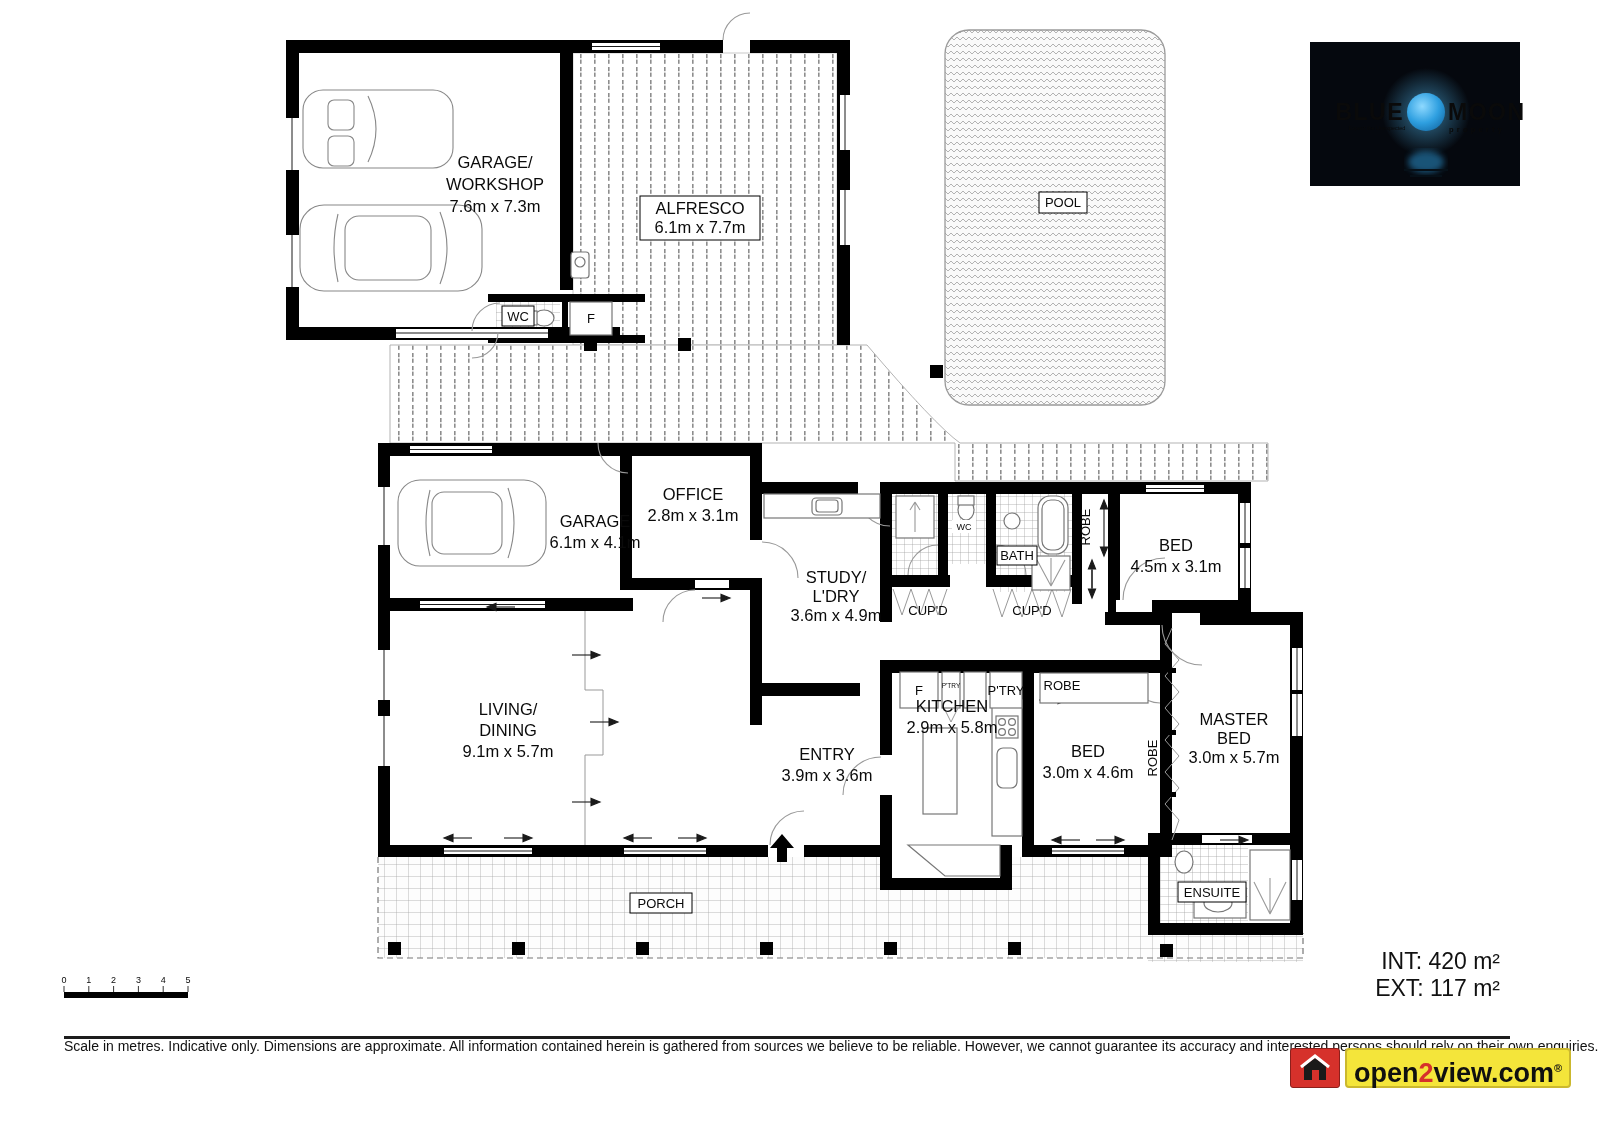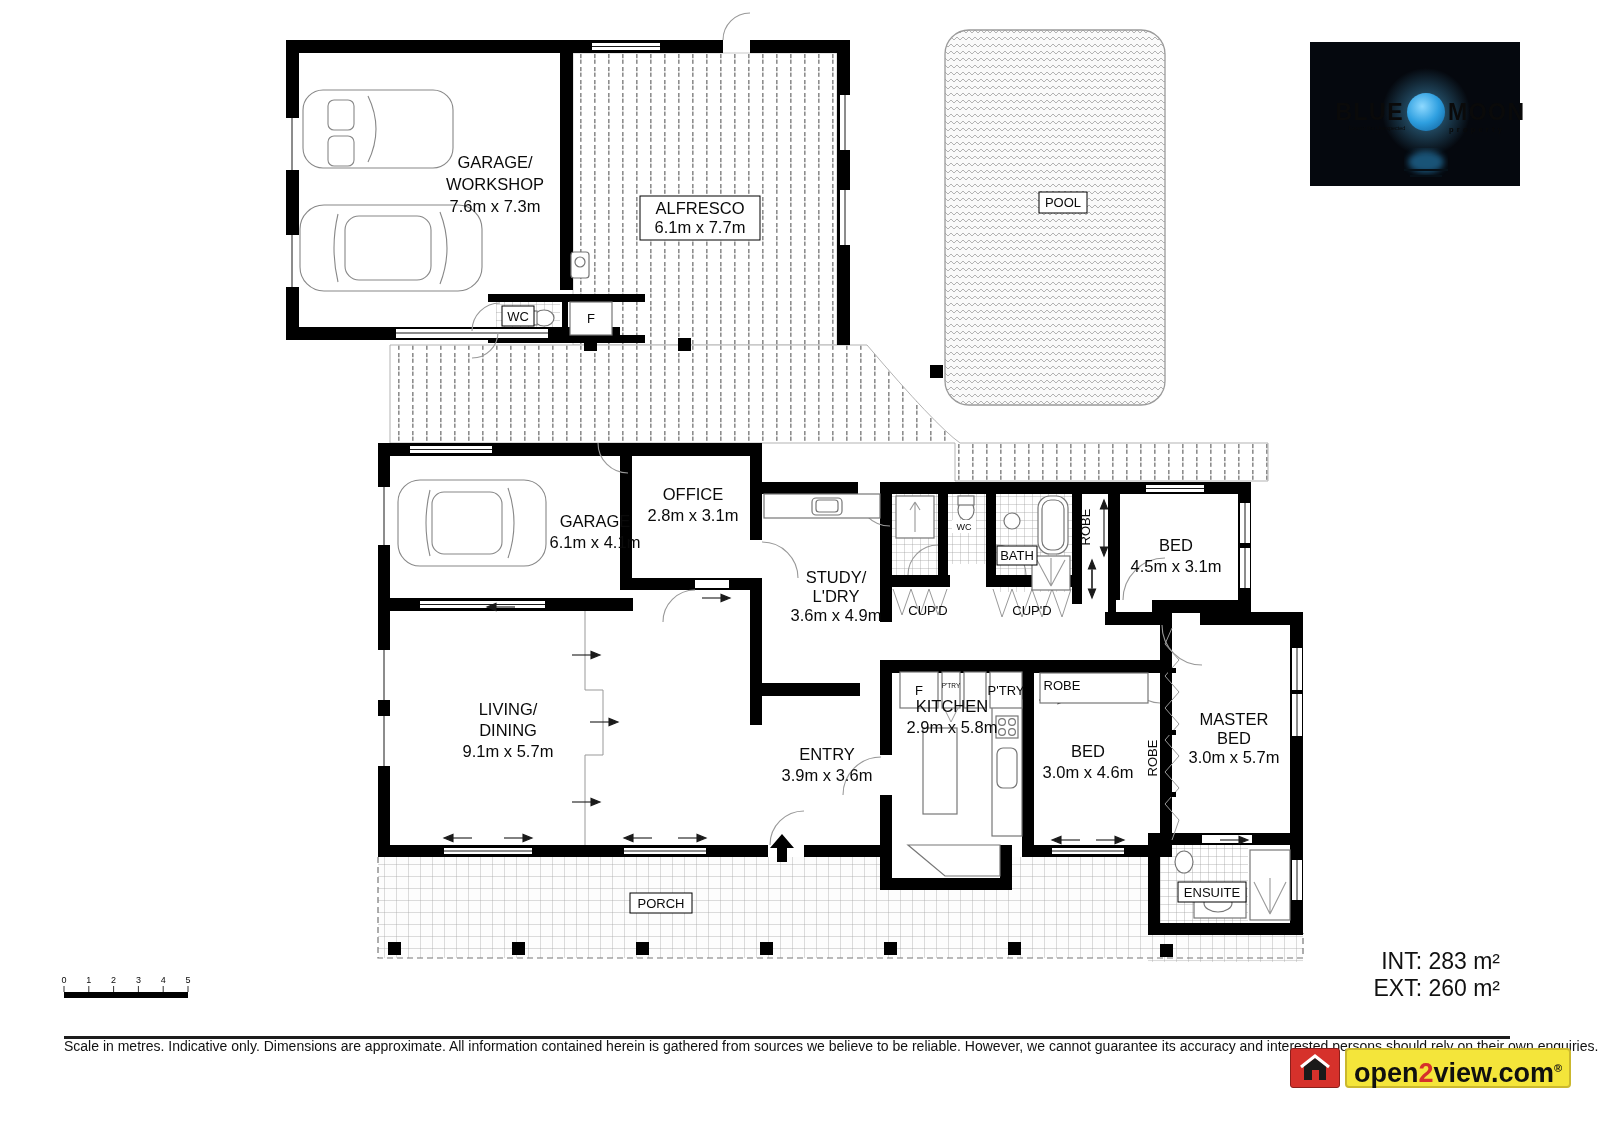--- a/index.html
+++ b/index.html
@@ -447,22 +447,22 @@
     <line x1="1410" y1="176" x2="1442" y2="176" stroke="#061018" stroke-width="2"></line>
     <text x="1404" y="120" text-anchor="end" font-size="23" font-weight="bold" fill="#f4f8fb" letter-spacing="1.5">BLUE</text>
     <text x="1448" y="120" font-size="23" font-weight="bold" fill="#f4f8fb" letter-spacing="1.5">MOON</text>
     <text x="1449" y="132" font-size="7.5" font-weight="bold" fill="#38b5ef" letter-spacing="3.2">property</text>
     <text x="1377" y="130" text-anchor="middle" font-size="5.5" fill="#7e94a6">Expect the Unexpected</text>
   </g>
 </svg>
 
 
 <div class="areas">
-  <div>INT: 283 m²</div>
-  <div>EXT: 260 m²</div>
+  <div>INT: 420 m²</div>
+  <div>EXT: 117 m²</div>
 </div>
 
 <div class="footer-disclaimer">Scale in metres. Indicative only. Dimensions are approximate. All information contained herein is gathered from sources we believe to be reliable. However, we cannot guarantee its accuracy and interested persons should rely on their own enquiries.</div>
 <div class="footer-rule"></div>
 
 <div class="o2v">
   <div class="o2v-red">
     <svg width="34" height="30" viewBox="0 0 34 30">
       <polygon points="6,13 17,5 28,13 28,27 6,27" fill="#1a1a1a"></polygon>
       <polyline points="3,14 17,3 31,14" stroke="#fff" stroke-width="3" fill="none"></polyline>

